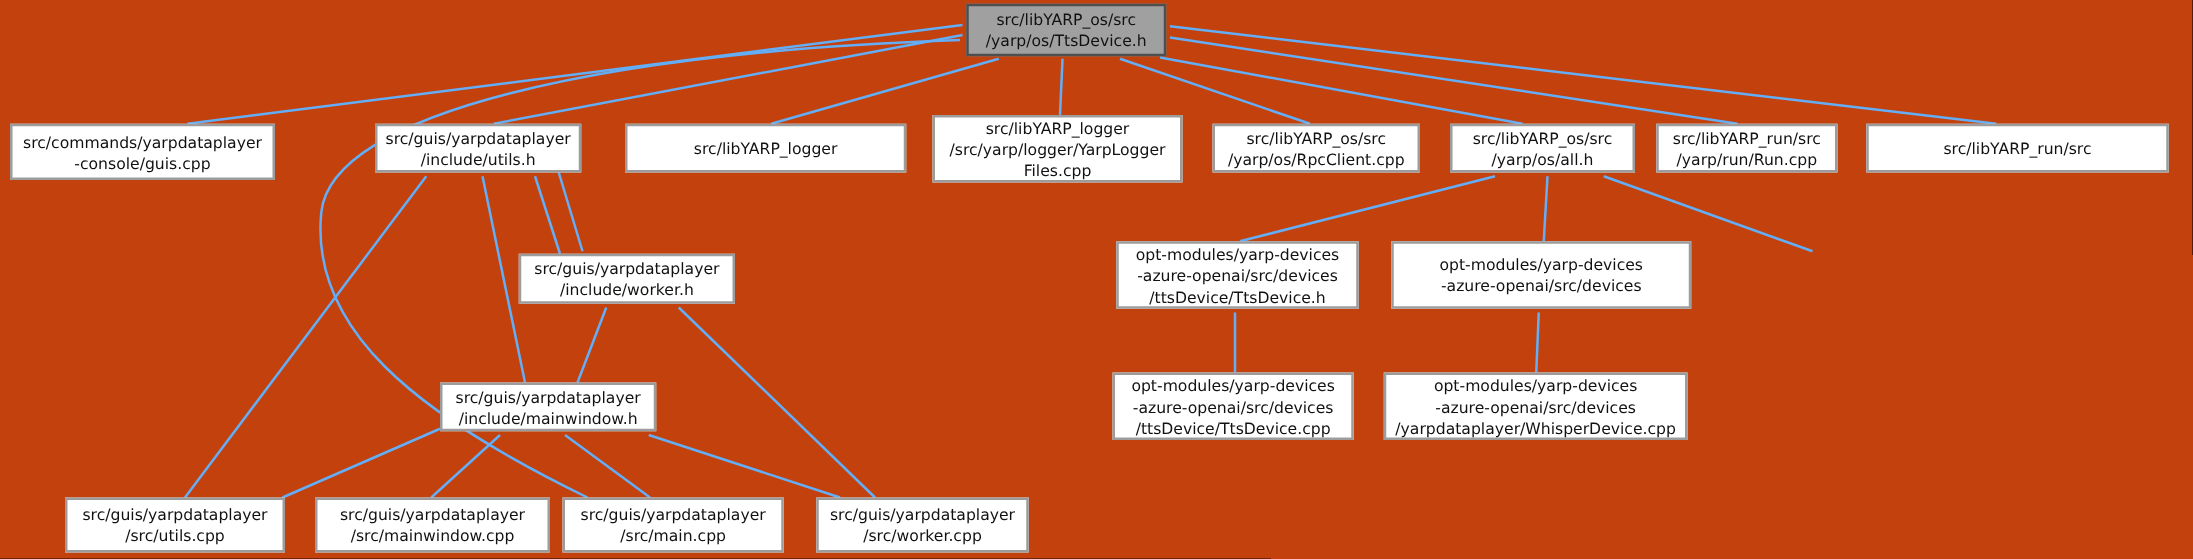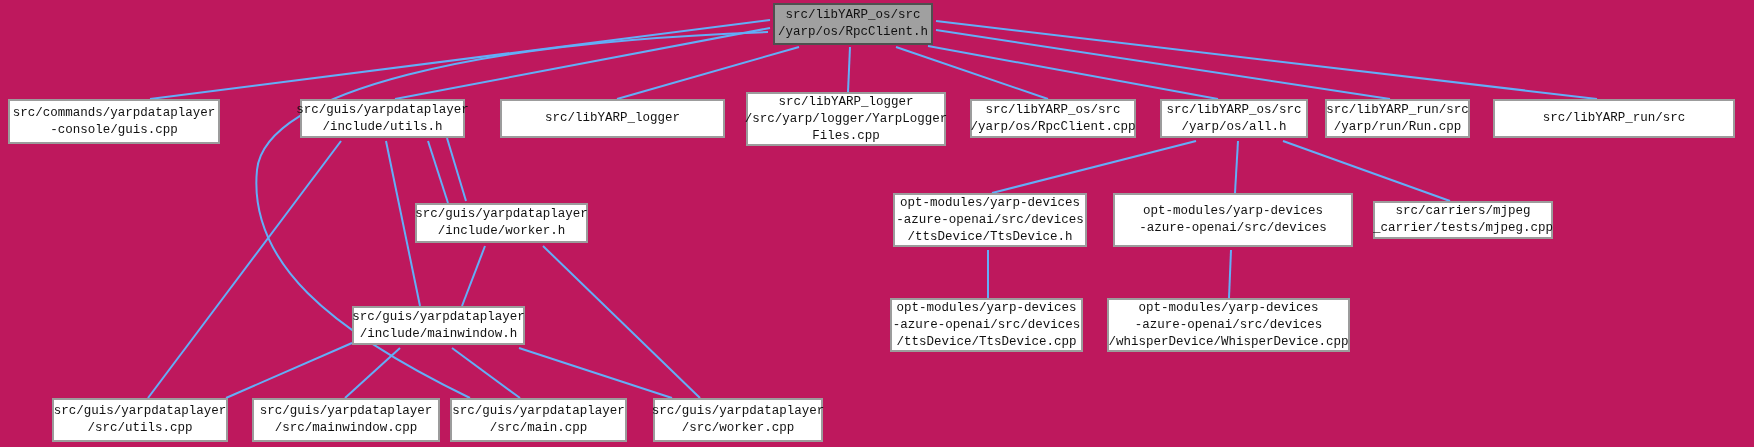--- a/index.html
+++ b/index.html
@@ -27,21 +27,21 @@
   }
   .node.root{
     background:#a0a0a0;
     border:2px solid #4f4f4f;
   }
   .nl{pointer-events:none;}
 </style>
 </head>
 <body>
 
-<div id="stage" style="background: #be185d; font-family: Liberation Mono, monospace;">
+<div id="stage" style="background: #c2410c;">
   <svg id="edges" width="1754" height="447" viewBox="0 0 1754 447" xmlns="http://www.w3.org/2000/svg">
     <defs>
       <marker id="arrow" viewBox="0 0 10 10" refX="8.5" refY="5" markerWidth="13" markerHeight="11" markerUnits="userSpaceOnUse" orient="auto">
         <path id="arrowhead-path" d="M0,0 L10,5 L0,10 z" fill="#63aef7"></path>
       </marker>
     </defs>
   <path d="M150,99 L770,20" stroke="#63aef7" marker-end="url(#arrow)"></path>
       <path d="M395,99 L770,28" stroke="#63aef7" marker-end="url(#arrow)"></path>
       <path d="M470,398 C330,330 248,262 257,170 C265,90 480,42 768,32" stroke="#63aef7" marker-end="url(#arrow)"></path>
       <path d="M617,99 L799,47" stroke="#63aef7" marker-end="url(#arrow)"></path>
@@ -62,21 +62,21 @@
       <path d="M672,398 L519,348" stroke="#63aef7" marker-end="url(#arrow)"></path>
       <path d="M992,193 L1196,141" stroke="#63aef7" marker-end="url(#arrow)"></path>
       <path d="M1235,193 L1238,141" stroke="#63aef7" marker-end="url(#arrow)"></path>
       <path d="M1450,201 L1283,141" stroke="#63aef7" marker-end="url(#arrow)"></path>
       <path d="M988,298 L988,250" stroke="#63aef7" marker-end="url(#arrow)"></path>
       <path d="M1229,298 L1231,250" stroke="#63aef7" marker-end="url(#arrow)"></path>
     </svg>
 
 <div class="node root" style="left: 773px; top: 3px; width: 160px; height: 42px;">
       <div class="nl">src/libYARP_os/src</div>
-      <div class="nl">/yarp/os/RpcClient.h</div>
+      <div class="nl">/yarp/os/TtsDevice.h</div>
     </div>
     <div class="node" style="left: 8px; top: 99px; width: 212px; height: 45px;">
       <div class="nl">src/commands/yarpdataplayer</div>
       <div class="nl">-console/guis.cpp</div>
     </div>
     <div class="node" style="left: 300px; top: 99px; width: 165px; height: 39px;">
       <div class="nl">src/guis/yarpdataplayer</div>
       <div class="nl">/include/utils.h</div>
     </div>
     <div class="node" style="left: 500px; top: 99px; width: 225px; height: 39px;">
@@ -108,37 +108,33 @@
     </div>
     <div class="node" style="left: 893px; top: 193px; width: 194px; height: 54px;">
       <div class="nl">opt-modules/yarp-devices</div>
       <div class="nl">-azure-openai/src/devices</div>
       <div class="nl">/ttsDevice/TtsDevice.h</div>
     </div>
     <div class="node" style="left: 1113px; top: 193px; width: 240px; height: 54px;">
       <div class="nl">opt-modules/yarp-devices</div>
       <div class="nl">-azure-openai/src/devices</div>
     </div>
-    <div class="node" style="left: 1373px; top: 201px; width: 180px; height: 38px;">
-      <div class="nl">src/carriers/mjpeg</div>
-      <div class="nl">_carrier/tests/mjpeg.cpp</div>
-    </div>
     <div class="node" style="left: 352px; top: 306px; width: 173px; height: 39px;">
       <div class="nl">src/guis/yarpdataplayer</div>
       <div class="nl">/include/mainwindow.h</div>
     </div>
     <div class="node" style="left: 890px; top: 298px; width: 193px; height: 54px;">
       <div class="nl">opt-modules/yarp-devices</div>
       <div class="nl">-azure-openai/src/devices</div>
       <div class="nl">/ttsDevice/TtsDevice.cpp</div>
     </div>
     <div class="node" style="left: 1107px; top: 298px; width: 243px; height: 54px;">
       <div class="nl">opt-modules/yarp-devices</div>
       <div class="nl">-azure-openai/src/devices</div>
-      <div class="nl">/whisperDevice/WhisperDevice.cpp</div>
+      <div class="nl">/yarpdataplayer/WhisperDevice.cpp</div>
     </div>
     <div class="node" style="left: 52px; top: 398px; width: 176px; height: 44px;">
       <div class="nl">src/guis/yarpdataplayer</div>
       <div class="nl">/src/utils.cpp</div>
     </div>
     <div class="node" style="left: 252px; top: 398px; width: 188px; height: 44px;">
       <div class="nl">src/guis/yarpdataplayer</div>
       <div class="nl">/src/mainwindow.cpp</div>
     </div>
     <div class="node" style="left: 450px; top: 398px; width: 177px; height: 44px;">

